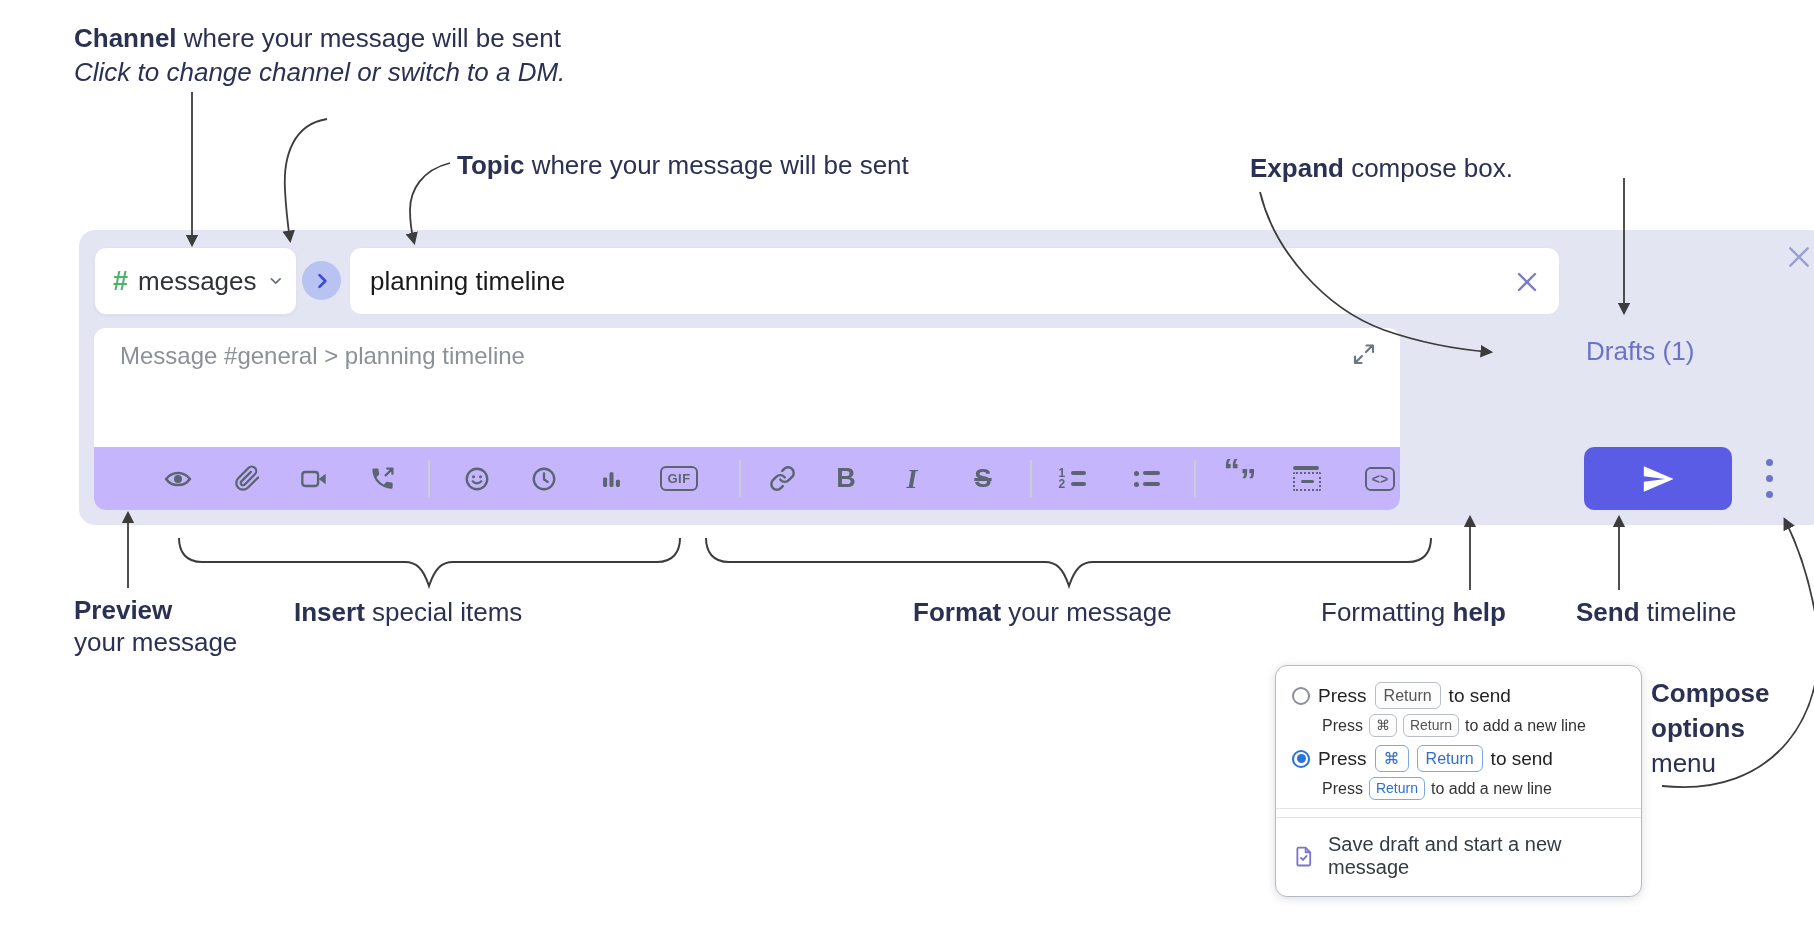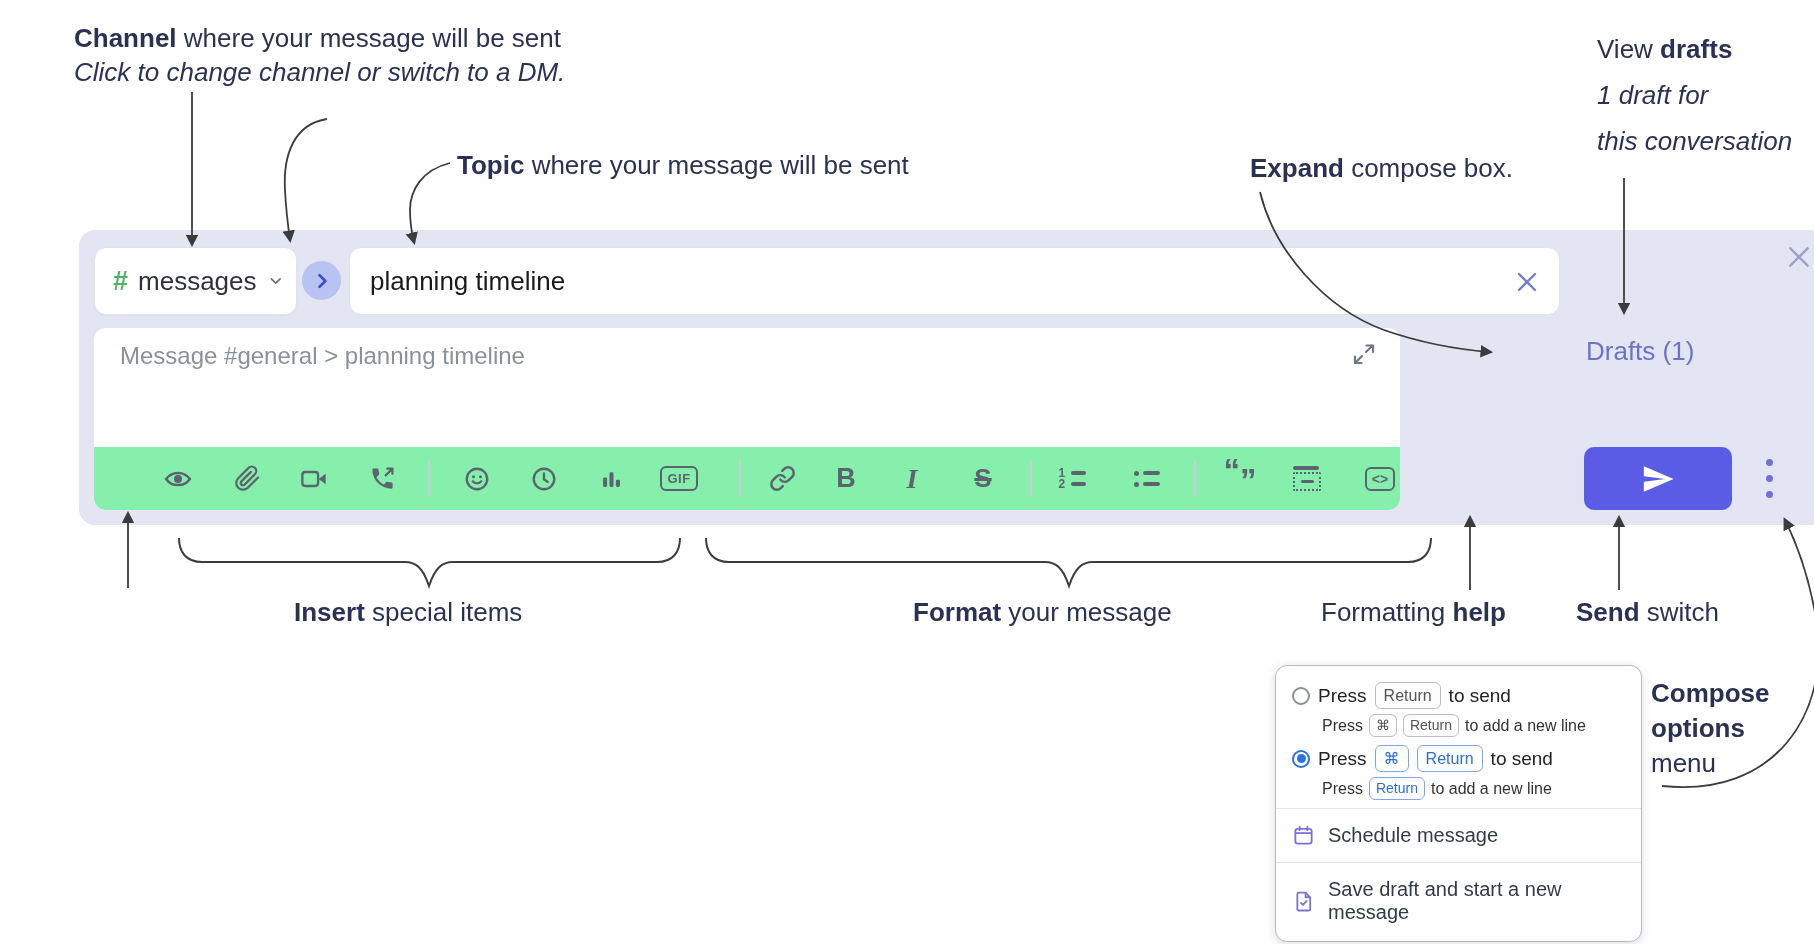--- a/index.html
+++ b/index.html
@@ -25,21 +25,21 @@
            background:transparent;font-family:"Liberation Sans",sans-serif;font-size:26px;color:#1a1a1a;
            padding:0 70px 0 20px;box-sizing:border-box;}
   .topic-clear{position:absolute;right:20px;top:22px;width:24px;height:24px;color:#767dc5;cursor:pointer;}
   .msg-area{position:absolute;left:15px;top:98px;width:1306px;height:182px;background:#fff;
            border-radius:12px;overflow:hidden;}
   .msg-input{position:absolute;left:0;top:0;width:100%;height:119px;border:none;outline:none;resize:none;
            font-family:"Liberation Sans",sans-serif;font-size:24px;color:#303030;
            padding:14px 60px 0 26px;box-sizing:border-box;background:transparent;}
   .msg-input::placeholder{color:#8b9099;}
   .expand-btn{position:absolute;right:24px;top:14px;width:24px;height:24px;color:#6f7680;cursor:pointer;}
-  .toolbar{position:absolute;left:0;top:119px;width:100%;height:63px;background:#86efac;}
+  .toolbar{position:absolute;left:0;top:119px;width:100%;height:63px;background:#c4b5fd;}
   .ticon{position:absolute;top:0;height:63px;width:44px;display:flex;align-items:center;
            justify-content:center;color:#5c6470;}
   .tsep{position:absolute;top:13px;height:37px;width:2px;background:#c9cdd5;}
   .tb-b{font-weight:700;font-size:27px;}
   .tb-i{font-family:"Liberation Serif",serif;font-style:italic;font-size:28px;font-weight:600;}
   .tb-s{font-weight:600;font-size:26px;text-decoration:line-through;text-decoration-thickness:2.5px;}
   .tb-gif{border:2.5px solid #5c6470;border-radius:6px;font-size:13px;font-weight:700;
            padding:3px 5px;letter-spacing:.5px;}
   .tb-code{border:2.5px solid #5c6470;border-radius:6px;font-size:14px;font-weight:700;padding:2px 5px;}
   .tb-q{font-size:33px;font-weight:700;line-height:10px;}
@@ -82,25 +82,20 @@
 </style>
 </head>
 <body>
 
 <div class="canvas">
 
   <div class="ann" style="left:30px;top:22px;"><b>Channel</b><span> where your message will be sent</span></div>
   <div class="ann it" style="left:30px;top:56px;">Click to change channel or switch to a DM.</div>
   <div class="ann" style="left:1206px;top:152px;"><b>Expand</b><span> compose box.</span></div>
   <div class="ann" style="left:413px;top:149px;"><b>Topic</b><span> where your message will be sent</span></div>
-  <div class="ann" style="left:1553px;top:26px;line-height:46px;">
-    <span>View </span><b>drafts</b><br>
-    <span class="it">1 draft for</span><br>
-    <span class="it">this conversation</span>
-  </div>
 
   <div class="compose">
 
     <div class="chan-select">
       <span class="hash">#</span>
       <span class="chan-name">messages</span>
       <svg width="20" height="20" viewBox="0 0 24 24" style="color:#6b7280">
           <path d="M6 9l6 6 6-6" fill="none" stroke="currentColor" stroke-width="2.4" stroke-linecap="round" stroke-linejoin="round"></path>
         </svg>
     </div>
@@ -254,24 +249,25 @@
       <span></span>
         <span></span>
         <span></span>
     </div>
 
     <svg class="close-x" viewBox="0 0 24 24">
         <path d="M4 4l16 16M20 4L4 20" fill="none" stroke="currentColor" stroke-width="2.3" stroke-linecap="round"></path>
       </svg>
   </div>
 
+  <div class="ann" style="left:30px;top:594px;"><b>Preview</b><br><span>your message</span></div>
   <div class="ann" style="left:250px;top:596px;"><b>Insert</b><span> special items</span></div>
   <div class="ann" style="left:869px;top:596px;"><b>Format</b><span> your message</span></div>
   <div class="ann" style="left:1277px;top:596px;"><span>Formatting </span><b>help</b></div>
-  <div class="ann" style="left:1532px;top:596px;"><b>Send</b><span> switch</span></div>
+  <div class="ann" style="left:1532px;top:596px;"><b>Send</b><span> timeline</span></div>
   <div class="ann" style="left:1607px;top:676px;line-height:35px;">
     <b>Compose</b><br>
     <b>options</b><br>
     <span>menu</span>
   </div>
 
   <div class="popup">
     <div class="opt-main">
       <span class="radio"></span>
       <span>Press</span>
@@ -290,28 +286,20 @@
       <span class="key blue">⌘</span>
       <span class="key blue">Return</span>
       <span>to send</span>
     </div>
     <div class="opt-sub">
       <span>Press</span>
       <span class="key sm blue">Return</span>
       <span>to add a new line</span>
     </div>
     <hr class="pdiv">
-    <div class="pitem">
-      <svg width="23" height="23" viewBox="0 0 24 24">
-          <rect x="3.5" y="5" width="17" height="15.5" rx="2.5" fill="none" stroke="currentColor" stroke-width="1.9"></rect>
-          <path d="M3.5 9.5h17" stroke="currentColor" stroke-width="1.9"></path>
-          <path d="M8 2.8v3.6M16 2.8v3.6" stroke="currentColor" stroke-width="1.9" stroke-linecap="round"></path>
-        </svg>
-      <span>Schedule message</span>
-    </div>
     <hr class="pdiv">
     <div class="pitem">
       <svg width="23" height="23" viewBox="0 0 24 24">
           <path d="M7 2.8h7.2L19 7.6V20a1.4 1.4 0 0 1-1.4 1.4H7A1.4 1.4 0 0 1 5.6 20V4.2A1.4 1.4 0 0 1 7 2.8Z" fill="none" stroke="currentColor" stroke-width="1.9" stroke-linejoin="round"></path>
           <path d="M14.2 2.8v4.8H19" fill="none" stroke="currentColor" stroke-width="1.9" stroke-linejoin="round"></path>
           <path d="M9.3 13.4l2.2 2.2 3.8-4.2" fill="none" stroke="currentColor" stroke-width="1.9" stroke-linecap="round" stroke-linejoin="round"></path>
         </svg>
       <span>Save draft and start a new message</span>
     </div>
   </div>

